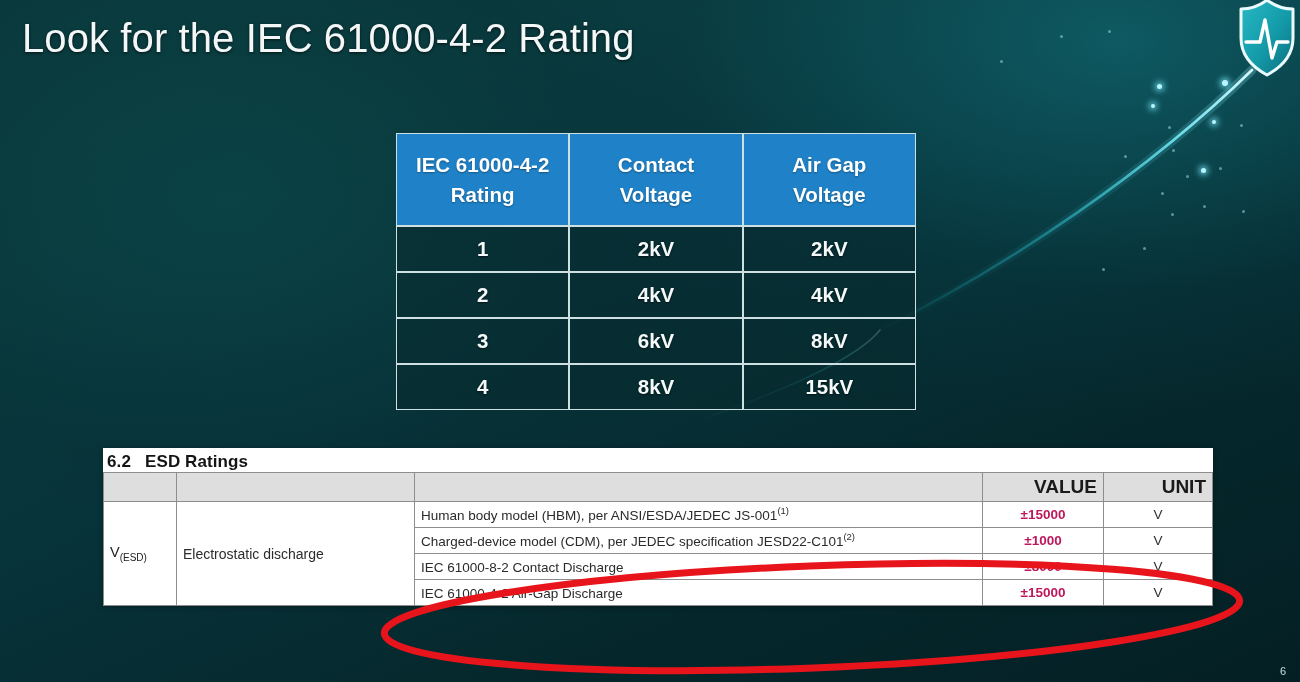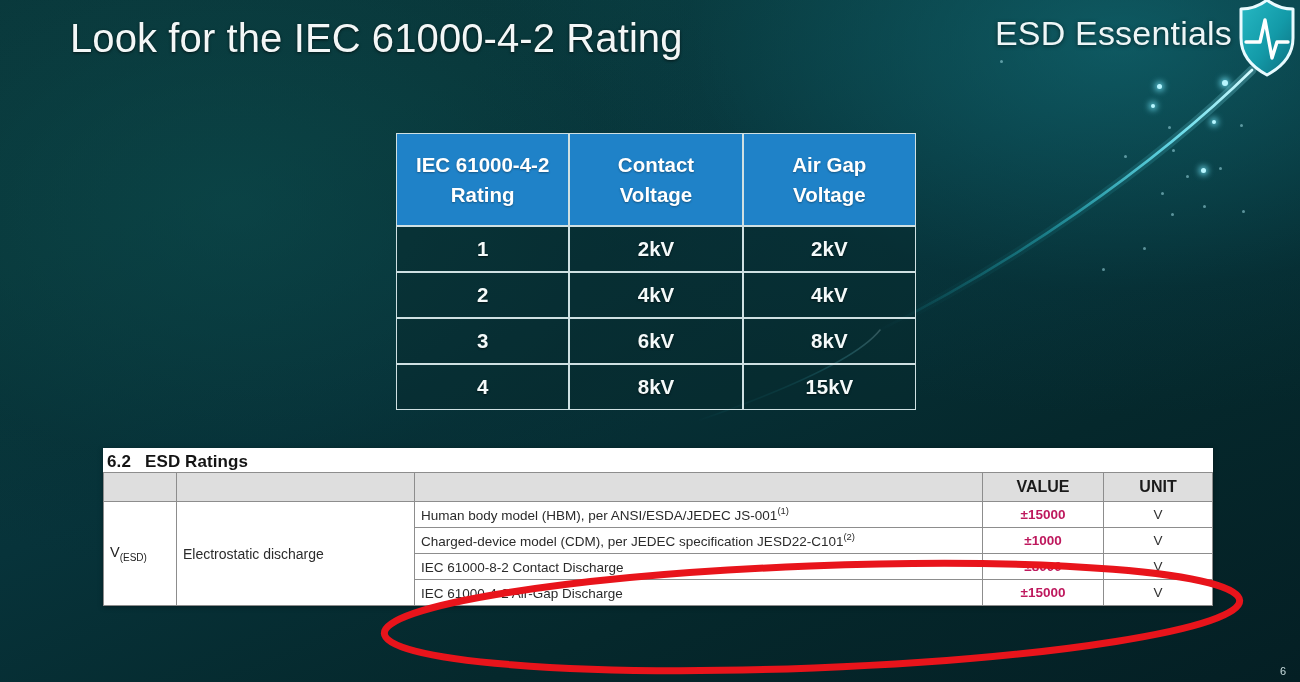--- a/index.html
+++ b/index.html
@@ -36,21 +36,20 @@
   .slide-title {
     position: absolute;
     left: 22px;
     top: 16px;
     font-size: 40px;
     font-weight: 400;
     color: #f3f7f7;
     letter-spacing: 0.1px;
     text-shadow: 0 1px 3px rgba(0,0,0,0.65);
     white-space: nowrap;
-    margin-left: 48px;
   }
   .brand {
     position: absolute;
     right: 68px;
     top: 14px;
     font-size: 34px;
     font-weight: 400;
     color: #eef6f7;
     letter-spacing: 0.2px;
     text-shadow: 0 1px 4px rgba(0,0,0,0.55);
@@ -127,23 +126,23 @@
     color: #2b2b2b;
   }
   .ds-table th, .ds-table td {
     border: 1px solid #8d8d8d;
     padding: 3px 6px;
     vertical-align: middle;
     background: #ffffff;
   }
   .ds-table thead th {
     background: #dedede;
-    font-size: 16px;
+    font-size: 19px;
     font-weight: bold;
-    text-align: center;
+    text-align: right;
     color: #1a1a1a;
     height: 22px;
   }
   .ds-table thead th.blank { background: #dedede; }
   .ds-sym {
     width: 60px;
     text-align: left;
     font-size: 14.5px;
     color: #222;
     padding-left: 6px;
@@ -219,21 +218,20 @@
         <stop offset="100%" stop-color="#9df3ff" stop-opacity="0.45"></stop>
       </linearGradient>
     </defs>
     <path d="M 880,330 C 1010,265 1150,170 1252,70" fill="none" stroke="url(#swGrad2)" stroke-width="9" stroke-linecap="round" opacity="0.55"></path>
     <path d="M 880,330 C 1010,265 1150,170 1252,70" fill="none" stroke="url(#swGrad)" stroke-width="2.6" stroke-linecap="round"></path>
     <path d="M 700,420 C 800,385 860,355 880,330" fill="none" stroke="url(#swGrad)" stroke-width="1.6" stroke-linecap="round" opacity="0.45"></path>
   </svg>
 
   <div class="slide-title">Look for the IEC 61000-4-2 Rating</div>
 
-  <div class="brand">ESD Essentials</div>
   <svg class="brand-logo" viewBox="0 0 62 80">
     <defs>
       <linearGradient id="shGrad" x1="0" y1="0" x2="1" y2="1">
         <stop offset="0%" stop-color="#27b9c4"></stop>
         <stop offset="55%" stop-color="#139aa8"></stop>
         <stop offset="100%" stop-color="#0d6d7e"></stop>
       </linearGradient>
     </defs>
     <path d="M31 2 C 22 9, 12 11, 5 11 L5 40 C 5 58, 18 70, 31 77 C 44 70, 57 58, 57 40 L57 11 C 50 11, 40 9, 31 2 Z" fill="url(#shGrad)" stroke="#e9fbff" stroke-width="3" stroke-linejoin="round"></path>
     <path d="M10 44 L24 44 L29 22 L36 60 L41 44 L52 44" fill="none" stroke="#ffffff" stroke-width="3.4" stroke-linejoin="round" stroke-linecap="round"></path>

